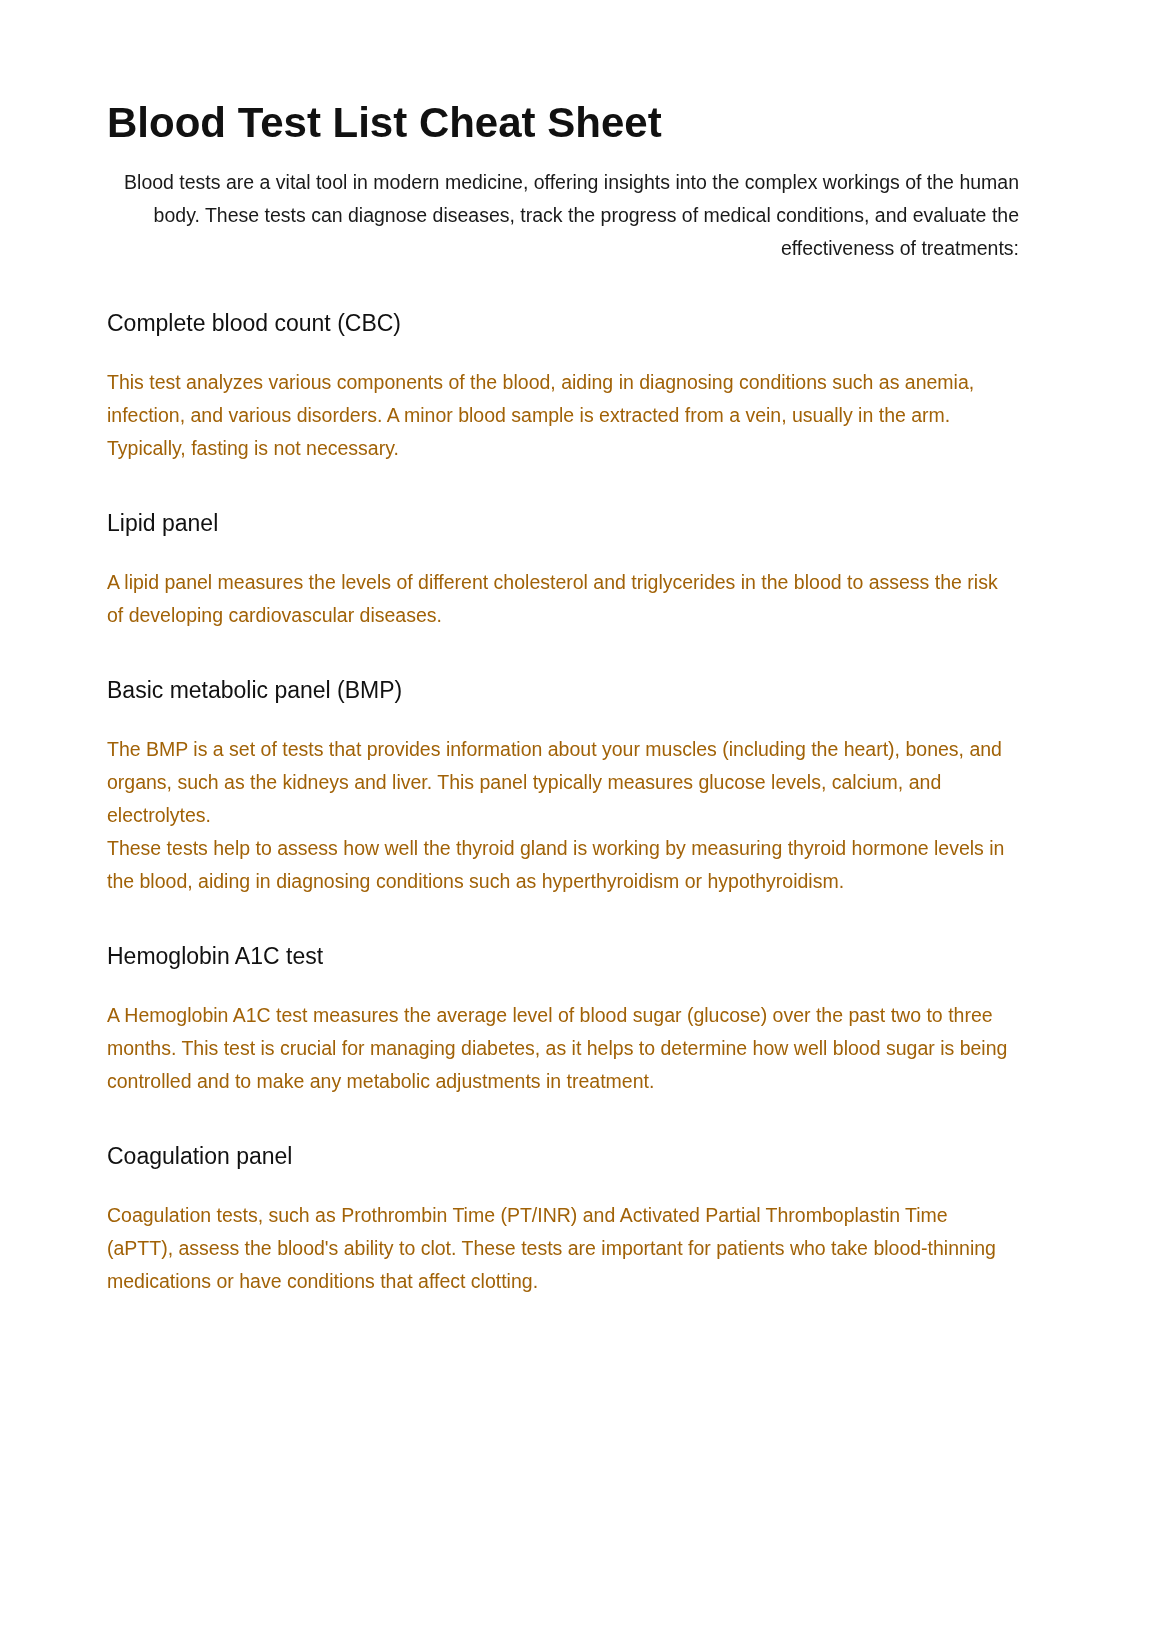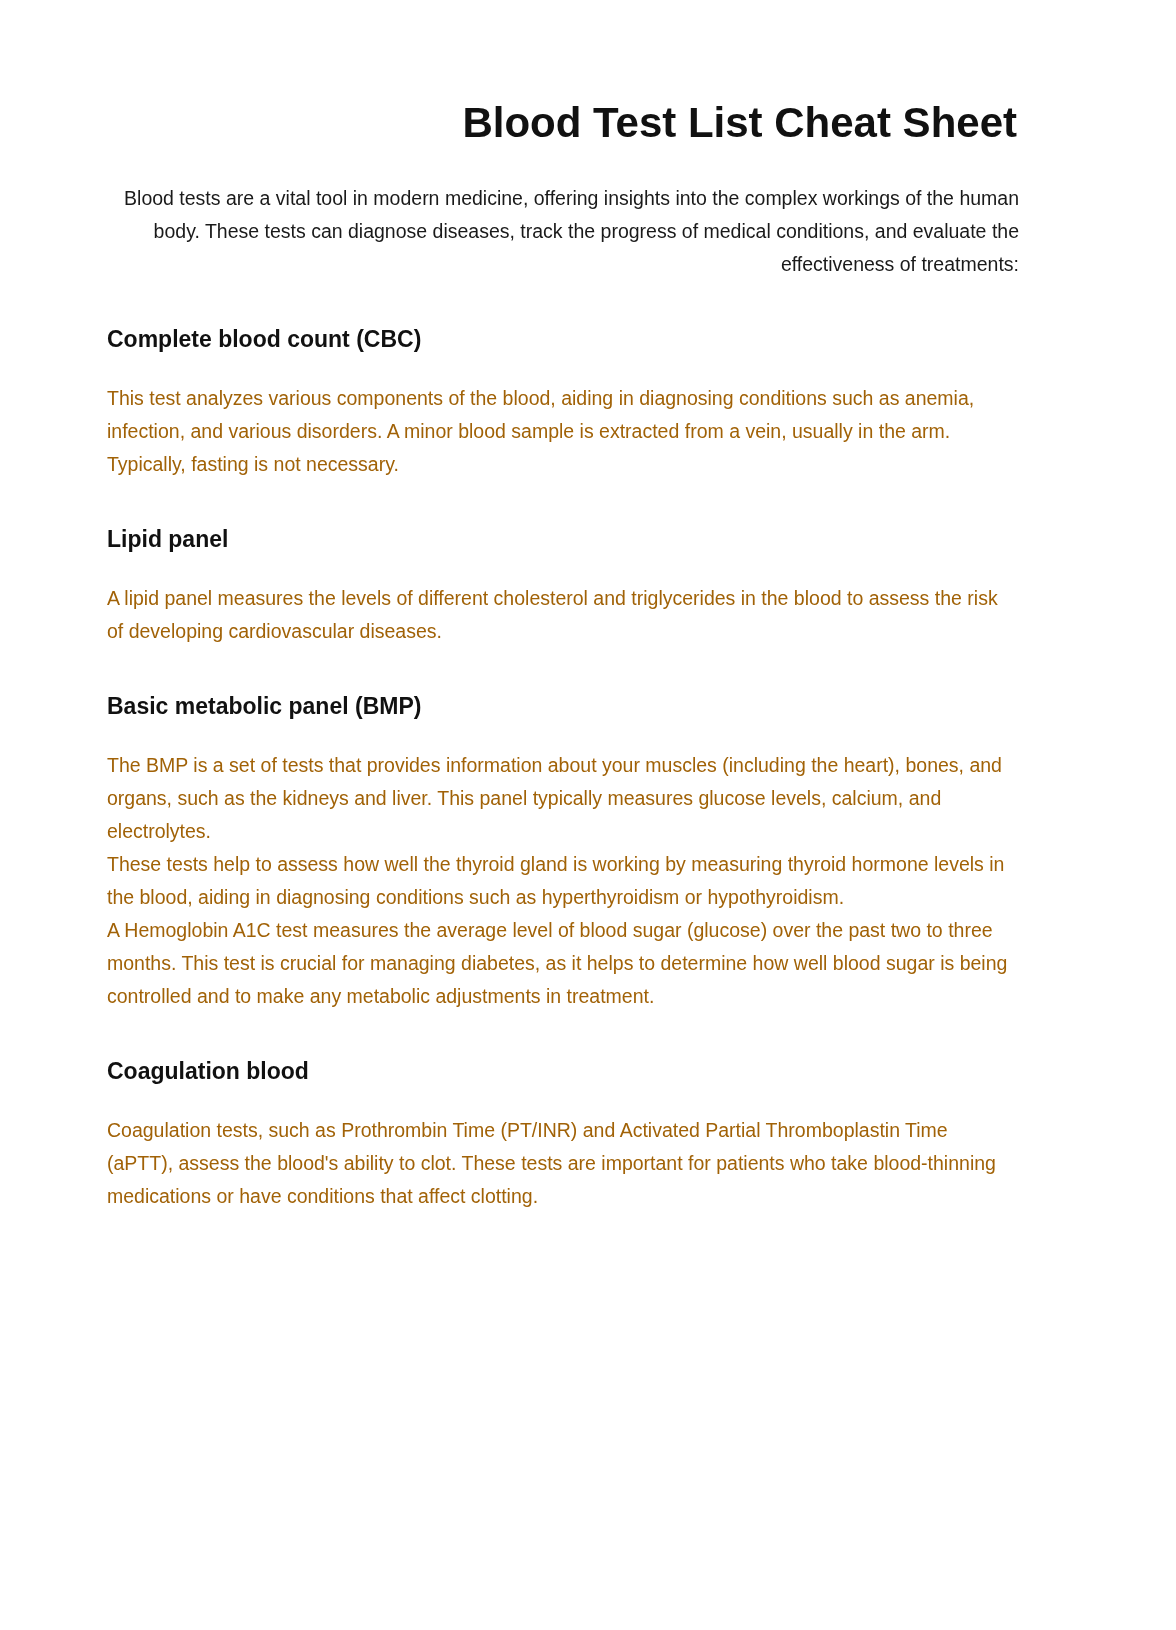--- a/index.html
+++ b/index.html
@@ -16,36 +16,36 @@
     position: relative;
   }
   .content {
     padding: 100px 107px 0 107px;
     width: 1176px;
   }
   .doc-title {
     font-size: 42px;
     font-weight: 700;
     color: #111111;
-    text-align: right;
+    text-align: left;
     letter-spacing: 0px;
     width: 910px;
-    margin: 0 0 36px 0;
+    margin: 0 0 20px 0;
     line-height: 1.1;
   }
   .intro {
     font-size: 19.5px;
     line-height: 33px;
     width: 912px;
     color: #1a1a1a;
     text-align: right;
   }
   .section-heading {
     font-size: 23px;
-    font-weight: 700;
+    font-weight: 400;
     color: #111111;
     line-height: 28px;
     margin: 44px 0 29px 0;
     width: 912px;
   }
   .section-body {
     font-size: 19.5px;
     line-height: 33px;
     width: 912px;
     color: #a16207;
@@ -77,22 +77,23 @@
     </section>
 
     <section>
     </section>
 
     <section>
       <p class="section-body">These tests help to assess how well the thyroid gland is working by measuring thyroid hormone levels in the blood, aiding in diagnosing conditions such as hyperthyroidism or hypothyroidism.</p>
     </section>
 
     <section>
+      <h2 class="section-heading">Hemoglobin A1C test</h2>
       <p class="section-body">A Hemoglobin A1C test measures the average level of blood sugar (glucose) over the past two to three months. This test is crucial for managing diabetes, as it helps to determine how well blood sugar is being controlled and to make any metabolic adjustments in treatment.</p>
     </section>
 
     <section>
-      <h2 class="section-heading">Coagulation blood</h2>
+      <h2 class="section-heading">Coagulation panel</h2>
       <p class="section-body">Coagulation tests, such as Prothrombin Time (PT/INR) and Activated Partial Thromboplastin Time (aPTT), assess the blood's ability to clot. These tests are important for patients who take blood-thinning medications or have conditions that affect clotting.</p>
     </section>
 
   </div>
 </div>
 
 </body></html>

